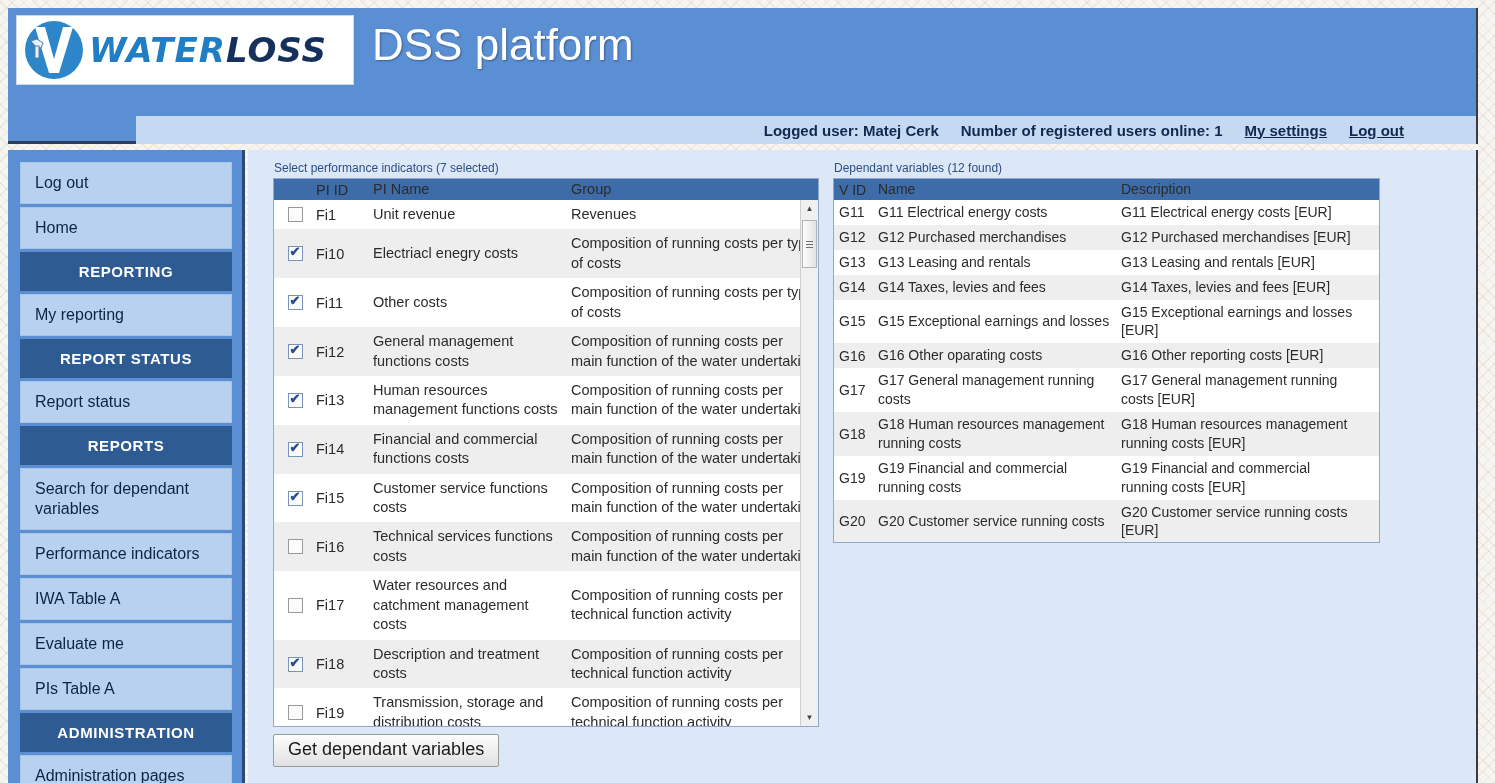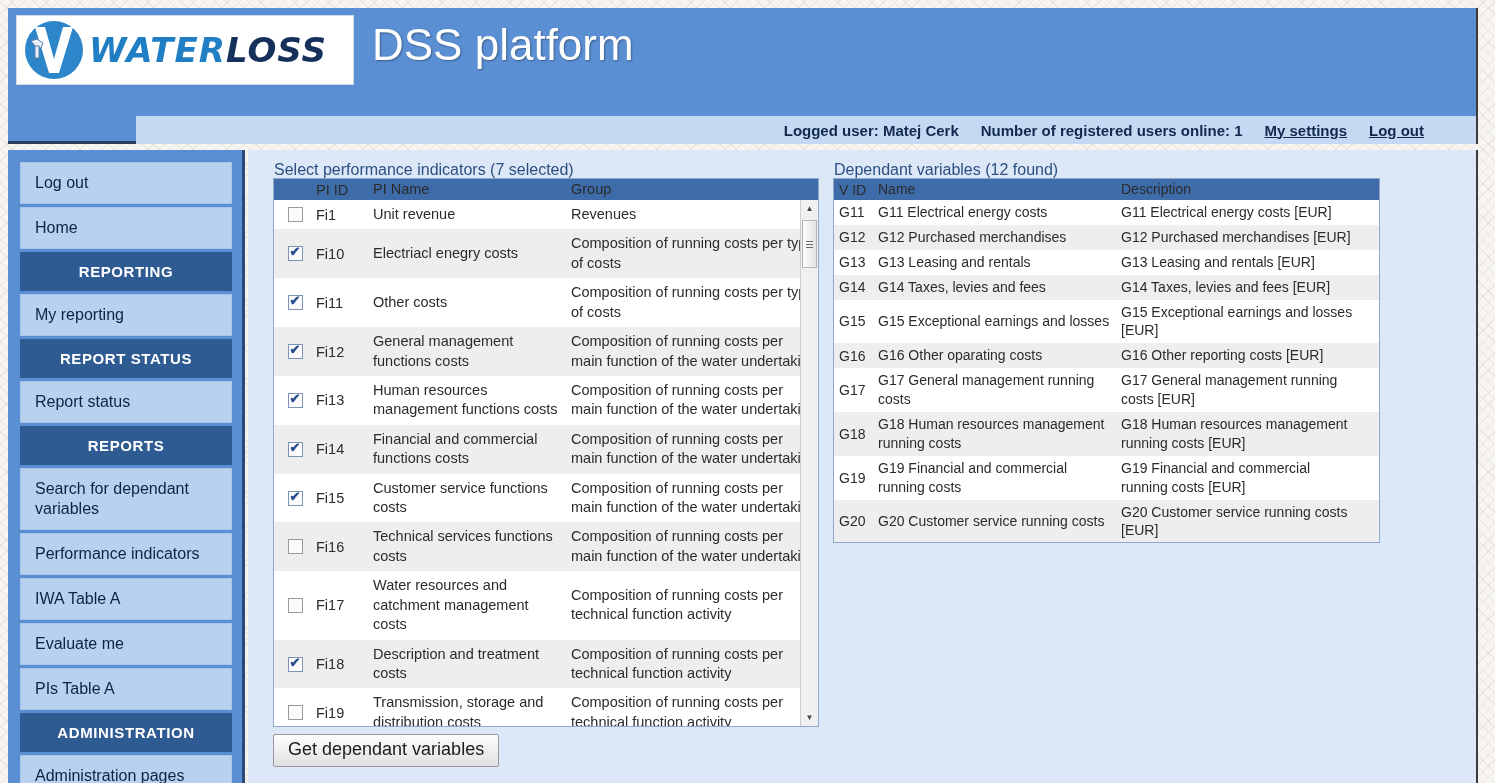--- a/index.html
+++ b/index.html
@@ -43,21 +43,21 @@
     font-family: "Liberation Sans", sans-serif;
     text-shadow: 1px 1px 2px rgba(0,0,0,.35);
     white-space: nowrap;
   }
   .userbar {
     position: absolute; left: 136px; top: 116px; width: 1342px; height: 28px;
     background: #c5d9f3;
     border-right: 2px solid #3c3c3c;
     box-sizing: border-box;
     display: flex; align-items: center; justify-content: flex-end;
-    padding-right: 52px; gap: 22px;
+    padding-right: 72px; gap: 22px;
     font-size: 15px; font-weight: bold; color: #11294d;
   }
   .userbar a { color: #11294d; text-decoration: underline; cursor: pointer; }
   .header-tab {
     position: absolute; left: 8px; top: 110px; width: 128px; height: 34px;
     background: #5b8fd4; border-bottom: 3px solid #2b3d5c;
     box-sizing: border-box;
   }
 
   
@@ -82,21 +82,21 @@
   }
 
   
   .content {
     position: absolute; left: 248px; top: 150px; width: 1230px; height: 633px;
     background: #dce7f7;
     border-right: 2px solid #3c3c3c;
     box-sizing: border-box;
   }
   .panel-label {
-    position: absolute; font-size: 16px; color: #2c4f80;
+    position: absolute; font-size: 12px; color: #2c4f80;
   }
   #pi-label  { left: 26px; top: 11px; }
   #dv-label  { left: 586px; top: 11px; }
 
   
   .pi-wrap {
     position: absolute; left: 25px; top: 28px; width: 546px; height: 549px;
     border: 1px solid #8fa9cc; background: #ffffff; box-sizing: border-box;
     overflow: hidden;
   }

